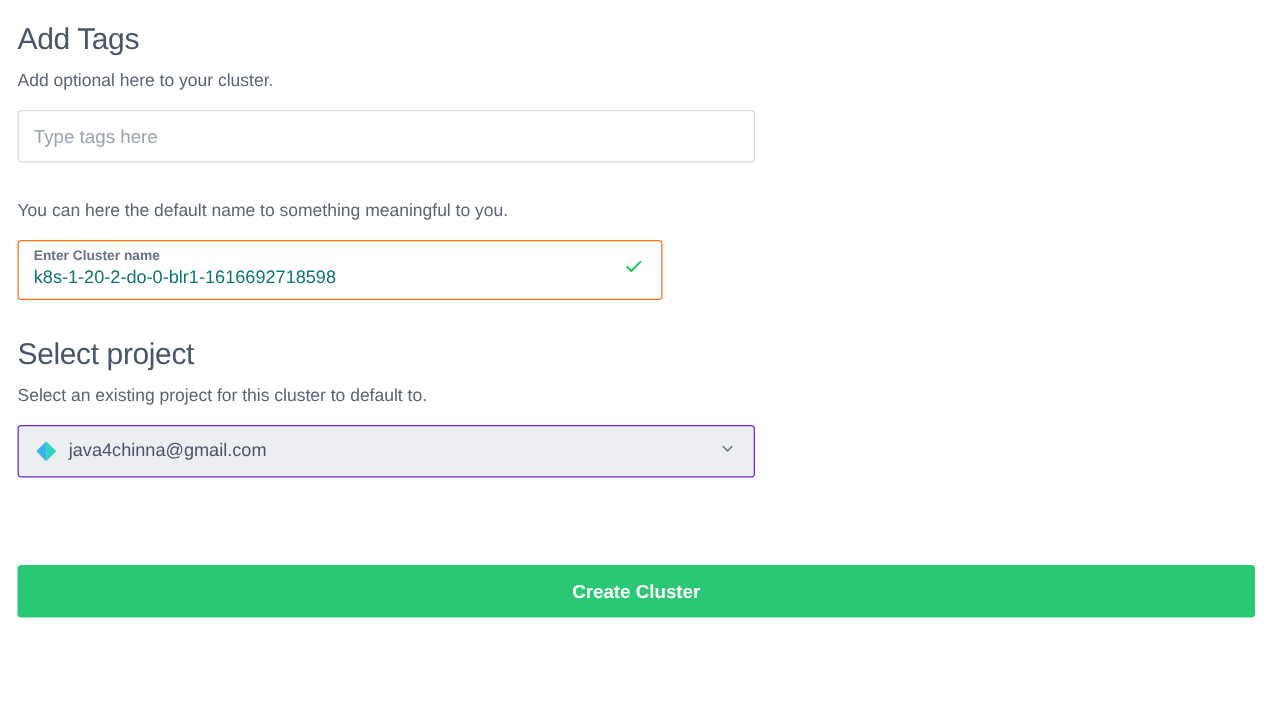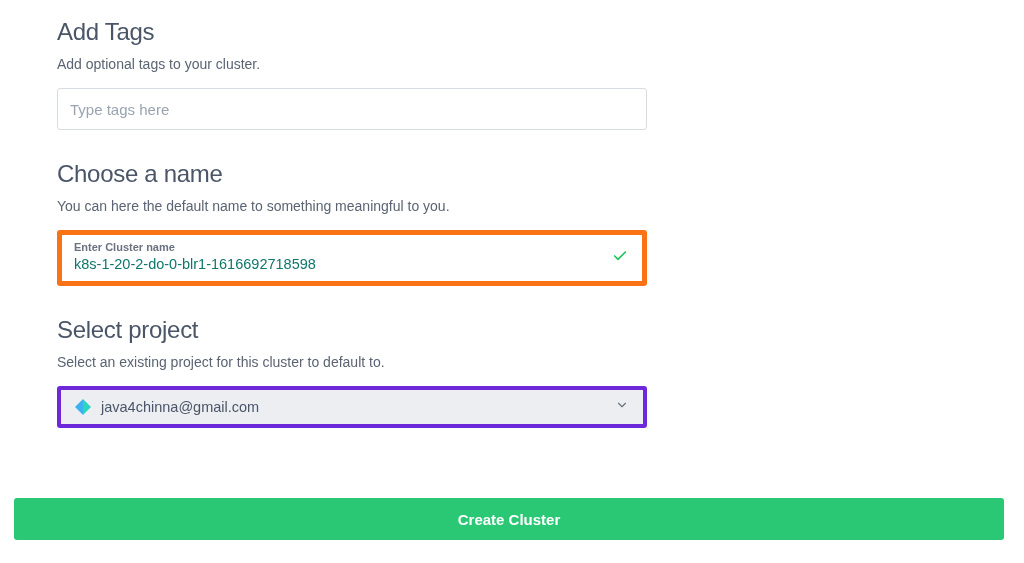--- a/index.html
+++ b/index.html
@@ -10,21 +10,20 @@
     body {
       font-family: -apple-system, BlinkMacSystemFont, "Segoe UI", Helvetica, Arial, sans-serif;
       background: #ffffff;
       color: #4a5568;
       width: 1024px;
       height: 563px;
       padding: 18px 14px;
     }
     .section {
       margin-bottom: 30px;
-      margin-left: 43px;
     }
     h2.section-title {
       font-size: 24px;
       font-weight: 500;
       color: #4a5568;
       margin-bottom: 10px;
       letter-spacing: -0.3px;
     }
     p.section-desc {
       font-size: 14px;
@@ -41,22 +40,22 @@
       border-radius: 3px;
       padding: 0 12px;
       font-size: 15px;
       color: #c2410c;
       background: #fff;
     }
     .tags-input::placeholder {
       color: #9aa4b1;
     }
     .name-field-wrap {
-      width: 590px;
-      border: 5px solid #f97316;
+      width: 516px;
+      border: 1px solid #f97316;
       border-radius: 3px;
       padding: 6px 12px 8px 12px;
       position: relative;
       background: #fff;
     }
     .name-field-label {
       font-size: 11px;
       font-weight: 600;
       color: #6a7280;
       display: block;
@@ -75,21 +74,21 @@
       position: absolute;
       right: 14px;
       top: 50%;
       transform: translateY(-50%);
       color: #22c55e;
     }
     .project-select {
       width: 590px;
       height: 42px;
       background: #eceef2;
-      border: 4px solid #6d28d9;
+      border: 1px solid #6d28d9;
       border-radius: 3px;
       display: flex;
       align-items: center;
       padding: 0 14px;
       cursor: pointer;
       position: relative;
     }
     .project-icon {
       width: 16px;
       height: 16px;
@@ -118,26 +117,25 @@
       margin-top: 40px;
     }
   </style>
 </head>
 <body>
 
 <div class="content-wrap">
 
   <div class="section">
     <h2 class="section-title">Add Tags</h2>
-    <p class="section-desc">Add optional tags to your cluster.</p>
+    <p class="section-desc">Add optional here to your cluster.</p>
     <input type="text" class="tags-input" placeholder="Type tags here" style="">
   </div>
 
   <div class="section">
-    <h2 class="section-title">Choose a name</h2>
     <p class="section-desc">You can here the default name to something meaningful to you.</p>
     <div class="name-field-wrap">
       <label class="name-field-label">Enter Cluster name</label>
       <input type="text" class="name-input" value="k8s-1-20-2-do-0-blr1-1616692718598" style="">
       <span class="name-check">
         <svg width="16" height="16" viewBox="0 0 24 24" fill="none" stroke="currentColor" stroke-width="2.5" stroke-linecap="round" stroke-linejoin="round">
           <polyline points="20 6 9 17 4 12"></polyline>
         </svg>
       </span>
     </div>

